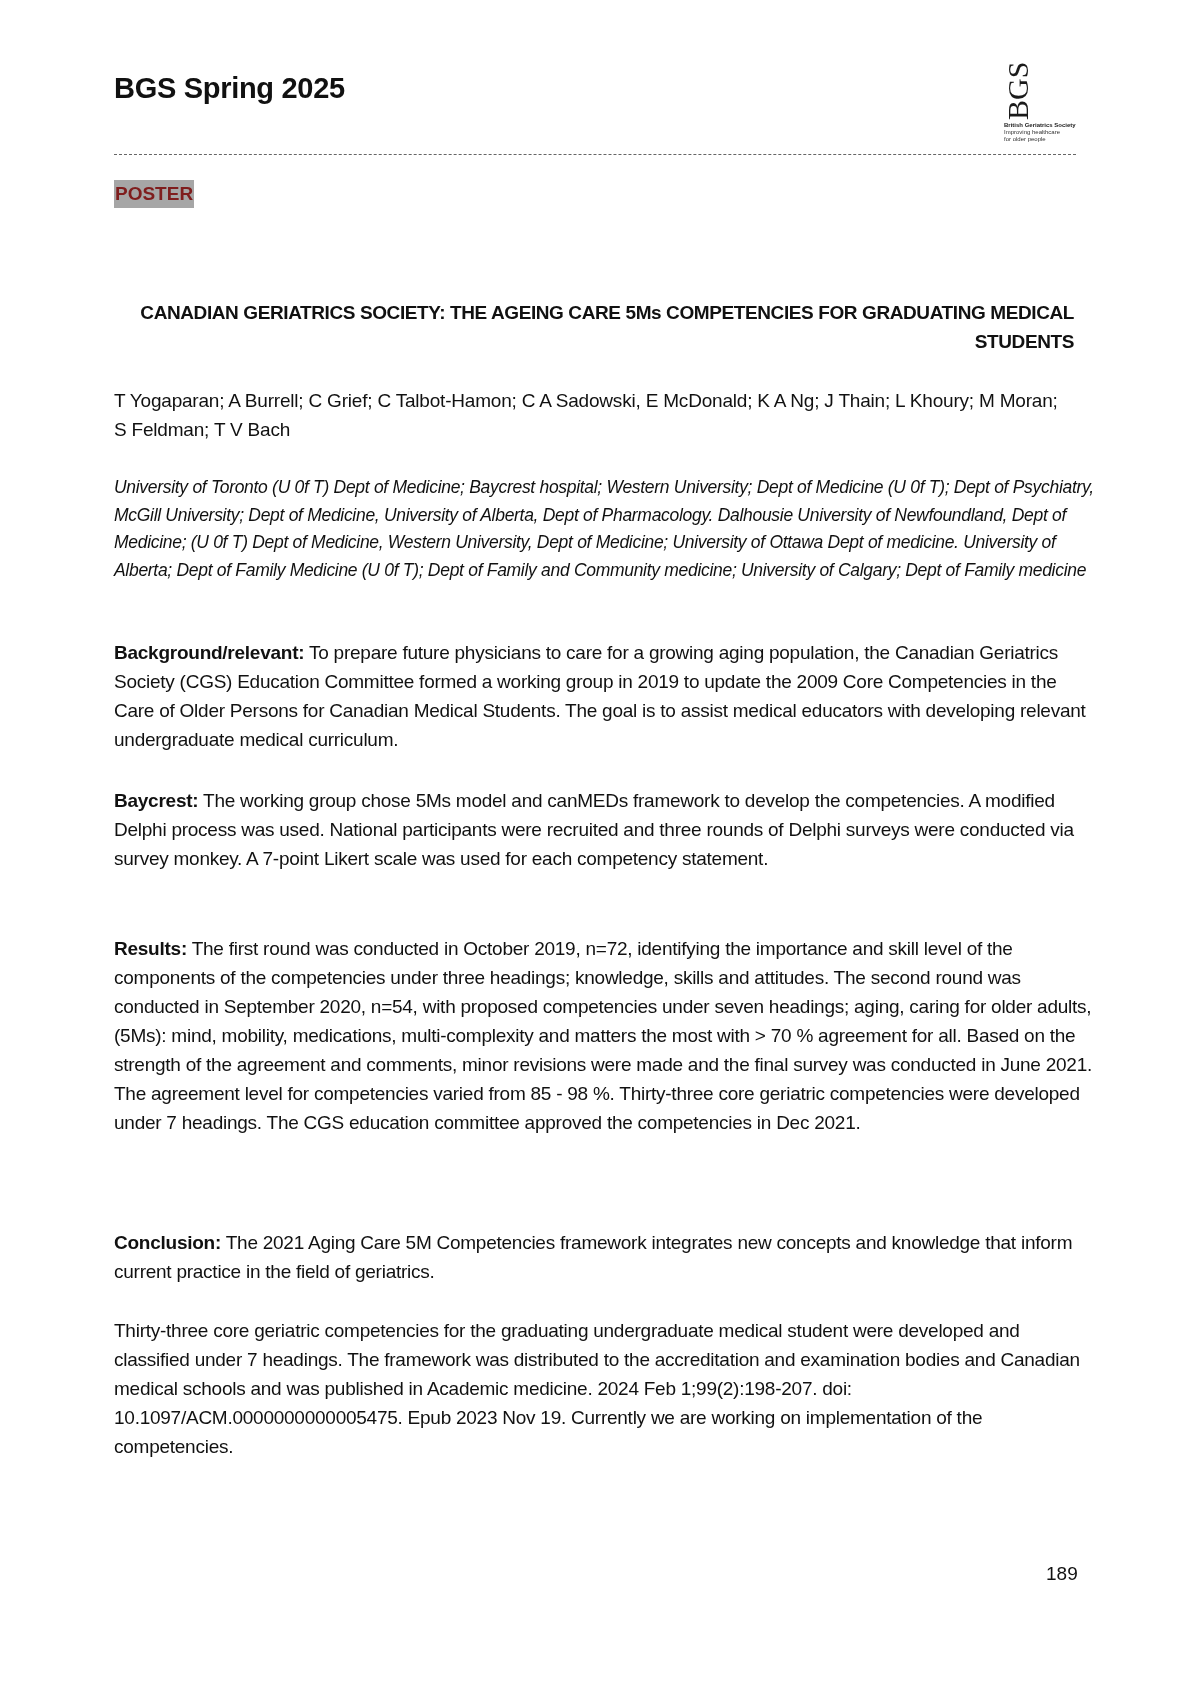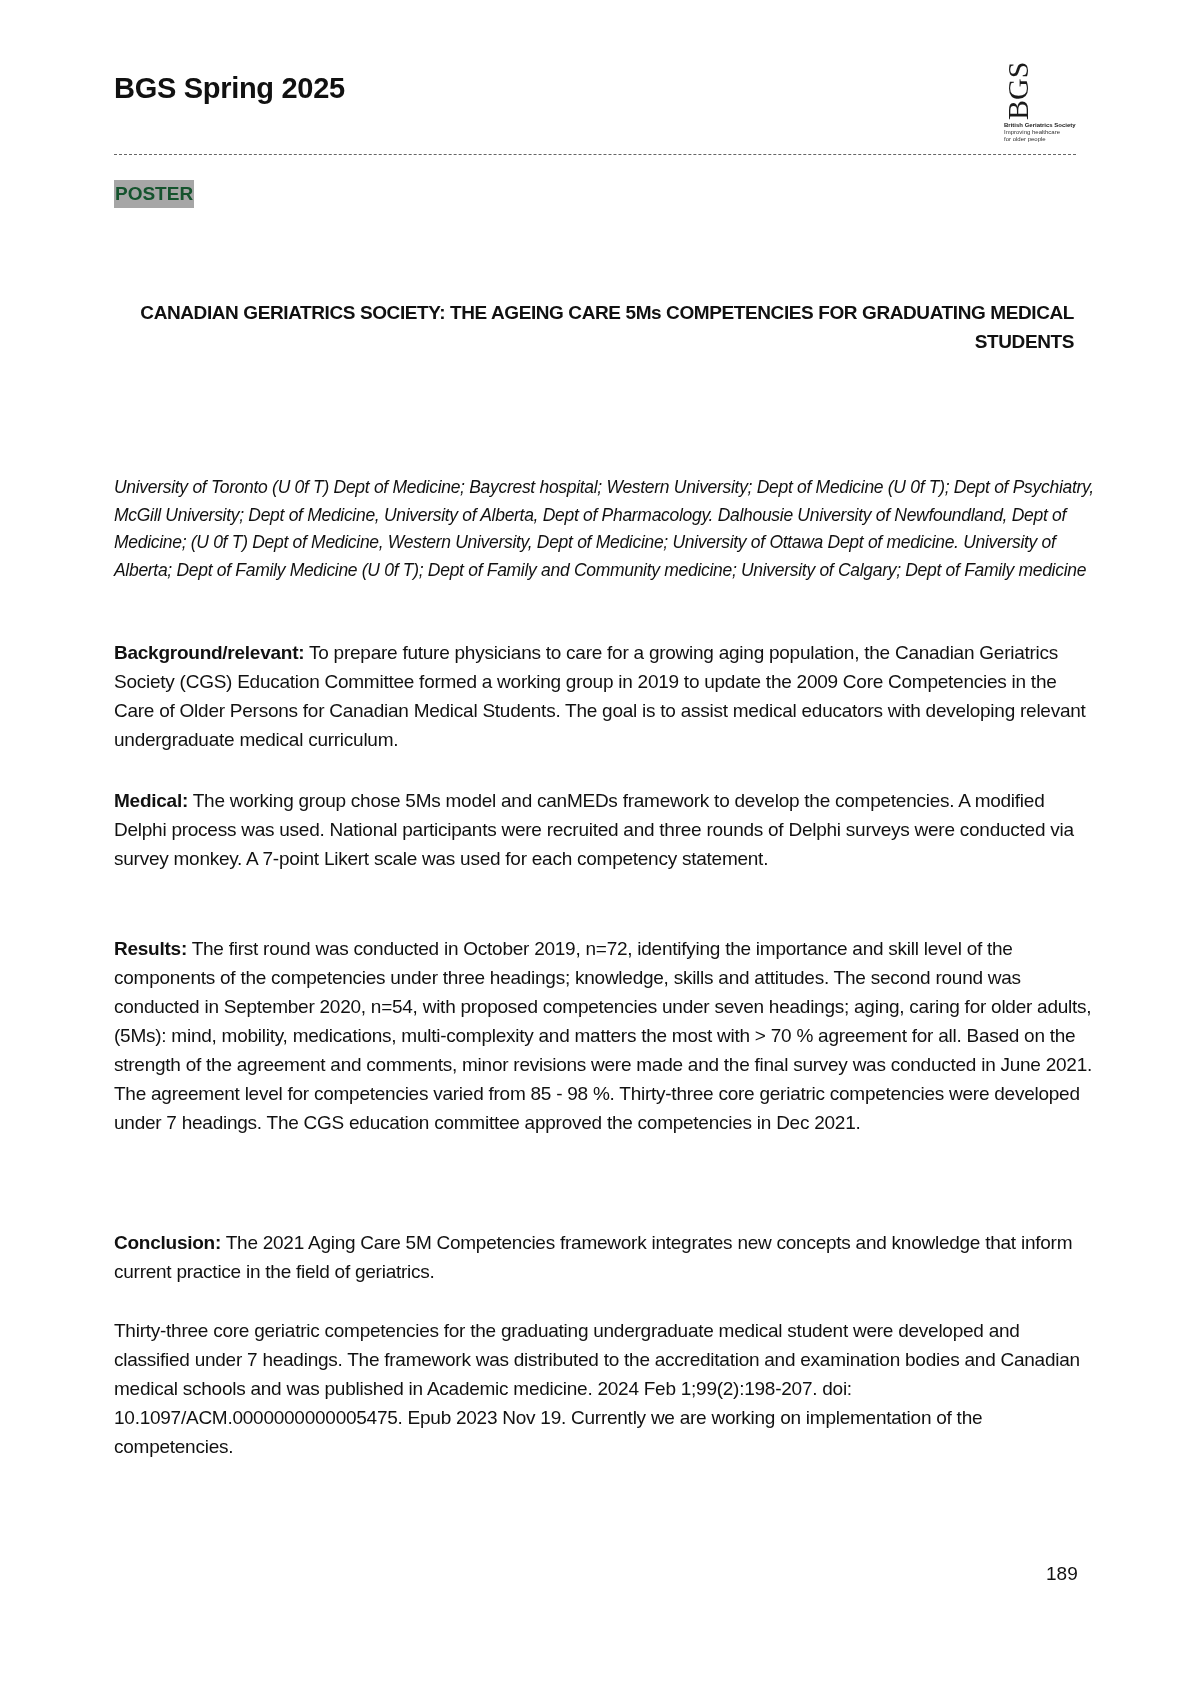--- a/index.html
+++ b/index.html
@@ -5,21 +5,21 @@
   html, body { margin: 0; padding: 0; background: #ffffff; }
   body { width: 1190px; height: 1684px; position: relative; overflow: hidden;
          font-family: "Liberation Sans", "DejaVu Sans", sans-serif; color: #111; }
   .page { position: absolute; left: 0; top: 0; width: 1190px; height: 1684px; }
   .conf-title { position: absolute; left: 114px; top: 72px; font-size: 29px; font-weight: bold; letter-spacing: -0.3px; }
   .logo { position: absolute; left: 1004px; top: 54px; width: 90px; height: 90px; }
   .logo-mark { position: absolute; left: 0; top: 0; width: 30px; height: 66px; }
   .logo-text { position: absolute; left: 0; top: 68px; font-size: 6px; line-height: 7px; color: #333; white-space: nowrap; }
   .logo-text .l1 { font-weight: bold; color: #222; }
   .separator { position: absolute; left: 114px; top: 154px; width: 962px; height: 0; border-top: 1.5px dashed #666; }
-  .tag { position: absolute; left: 114px; top: 180px; background: #a6a6a6; color: #14532d; font-weight: bold; font-size: 19px; padding: 2px 1px 2px 1px; line-height: 24px; }
+  .tag { position: absolute; left: 114px; top: 180px; background: #a6a6a6; color: #7f1d1d; font-weight: bold; font-size: 19px; padding: 2px 1px 2px 1px; line-height: 24px; }
   .abstract-id { position: absolute; left: 114px; top: 240px; font-size: 19px; font-weight: bold; }
   .abstract-title { position: absolute; left: 114px; top: 298px; width: 960px; font-size: 19px; font-weight: bold; line-height: 29px; letter-spacing: -0.4px; text-align: right; }
   .authors { position: absolute; left: 114px; top: 386px; width: 960px; font-size: 19px; line-height: 29px; letter-spacing: -0.2px; }
   .affil { position: absolute; left: 114px; top: 474px; width: 980px; font-size: 17.5px; font-style: italic; line-height: 27.5px; letter-spacing: -0.3px; }
   .section { position: absolute; left: 114px; width: 980px; font-size: 19px; line-height: 29px; letter-spacing: -0.25px; }
   .section b { font-weight: bold; }
   .s-bg { top: 638px; }
   .s-methods { top: 786px; }
   .s-results { top: 934px; }
   .s-conclusion { top: 1228px; }
@@ -46,29 +46,30 @@
     </div>
   </div>
 
   <div class="separator"></div>
 
   <div class="tag">POSTER</div>
 
 
   <div class="abstract-title">CANADIAN GERIATRICS SOCIETY: THE AGEING CARE 5Ms COMPETENCIES FOR GRADUATING MEDICAL STUDENTS</div>
 
+  <div class="authors">T Yogaparan; A Burrell; C Grief; C Talbot-Hamon; C A Sadowski, E McDonald; K A Ng; J Thain; L Khoury; M Moran; S Feldman; T V Bach</div>
 
   <div class="affil">University of Toronto (U 0f T) Dept of Medicine; Baycrest hospital; Western University; Dept of Medicine (U 0f T); Dept of Psychiatry, McGill University; Dept of Medicine, University of Alberta, Dept of Pharmacology. Dalhousie University of Newfoundland, Dept of Medicine; (U 0f T) Dept of Medicine, Western University, Dept of Medicine; University of Ottawa Dept of medicine. University of Alberta; Dept of Family Medicine (U 0f T); Dept of Family and Community medicine; University of Calgary; Dept of Family medicine</div>
 
   <div class="section s-bg">
     <b>Background/relevant:</b><span> To prepare future physicians to care for a growing aging population, the Canadian Geriatrics Society (CGS) Education Committee formed a working group in 2019 to update the 2009 Core Competencies in the Care of Older Persons for Canadian Medical Students. The goal is to assist medical educators with developing relevant undergraduate medical curriculum.</span>
   </div>
 
   <div class="section s-methods">
-    <b>Medical:</b><span> The working group chose 5Ms model and canMEDs framework to develop the competencies. A modified Delphi process was used. National participants were recruited and three rounds of Delphi surveys were conducted via survey monkey. A 7-point Likert scale was used for each competency statement.</span>
+    <b>Baycrest:</b><span> The working group chose 5Ms model and canMEDs framework to develop the competencies. A modified Delphi process was used. National participants were recruited and three rounds of Delphi surveys were conducted via survey monkey. A 7-point Likert scale was used for each competency statement.</span>
   </div>
 
   <div class="section s-results">
     <b>Results:</b><span> The first round was conducted in October 2019, n=72, identifying the importance and skill level of the components of the competencies under three   headings; knowledge, skills and attitudes. The second round was conducted in September 2020, n=54, with proposed competencies under seven headings; aging, caring for older adults, (5Ms): mind, mobility, medications, multi-complexity and matters the most with &gt; 70 % agreement for all. Based on the strength of the agreement and comments, minor revisions were made and the final survey was conducted in June 2021. The agreement level for competencies varied from 85 - 98 %. Thirty-three core geriatric competencies were developed under 7 headings. The CGS education committee approved the competencies in Dec 2021.</span>
   </div>
 
   <div class="section s-conclusion">
     <b>Conclusion:</b><span> The 2021 Aging Care 5M Competencies framework integrates new concepts and knowledge that inform current practice in the field of geriatrics.</span>
   </div>
 

